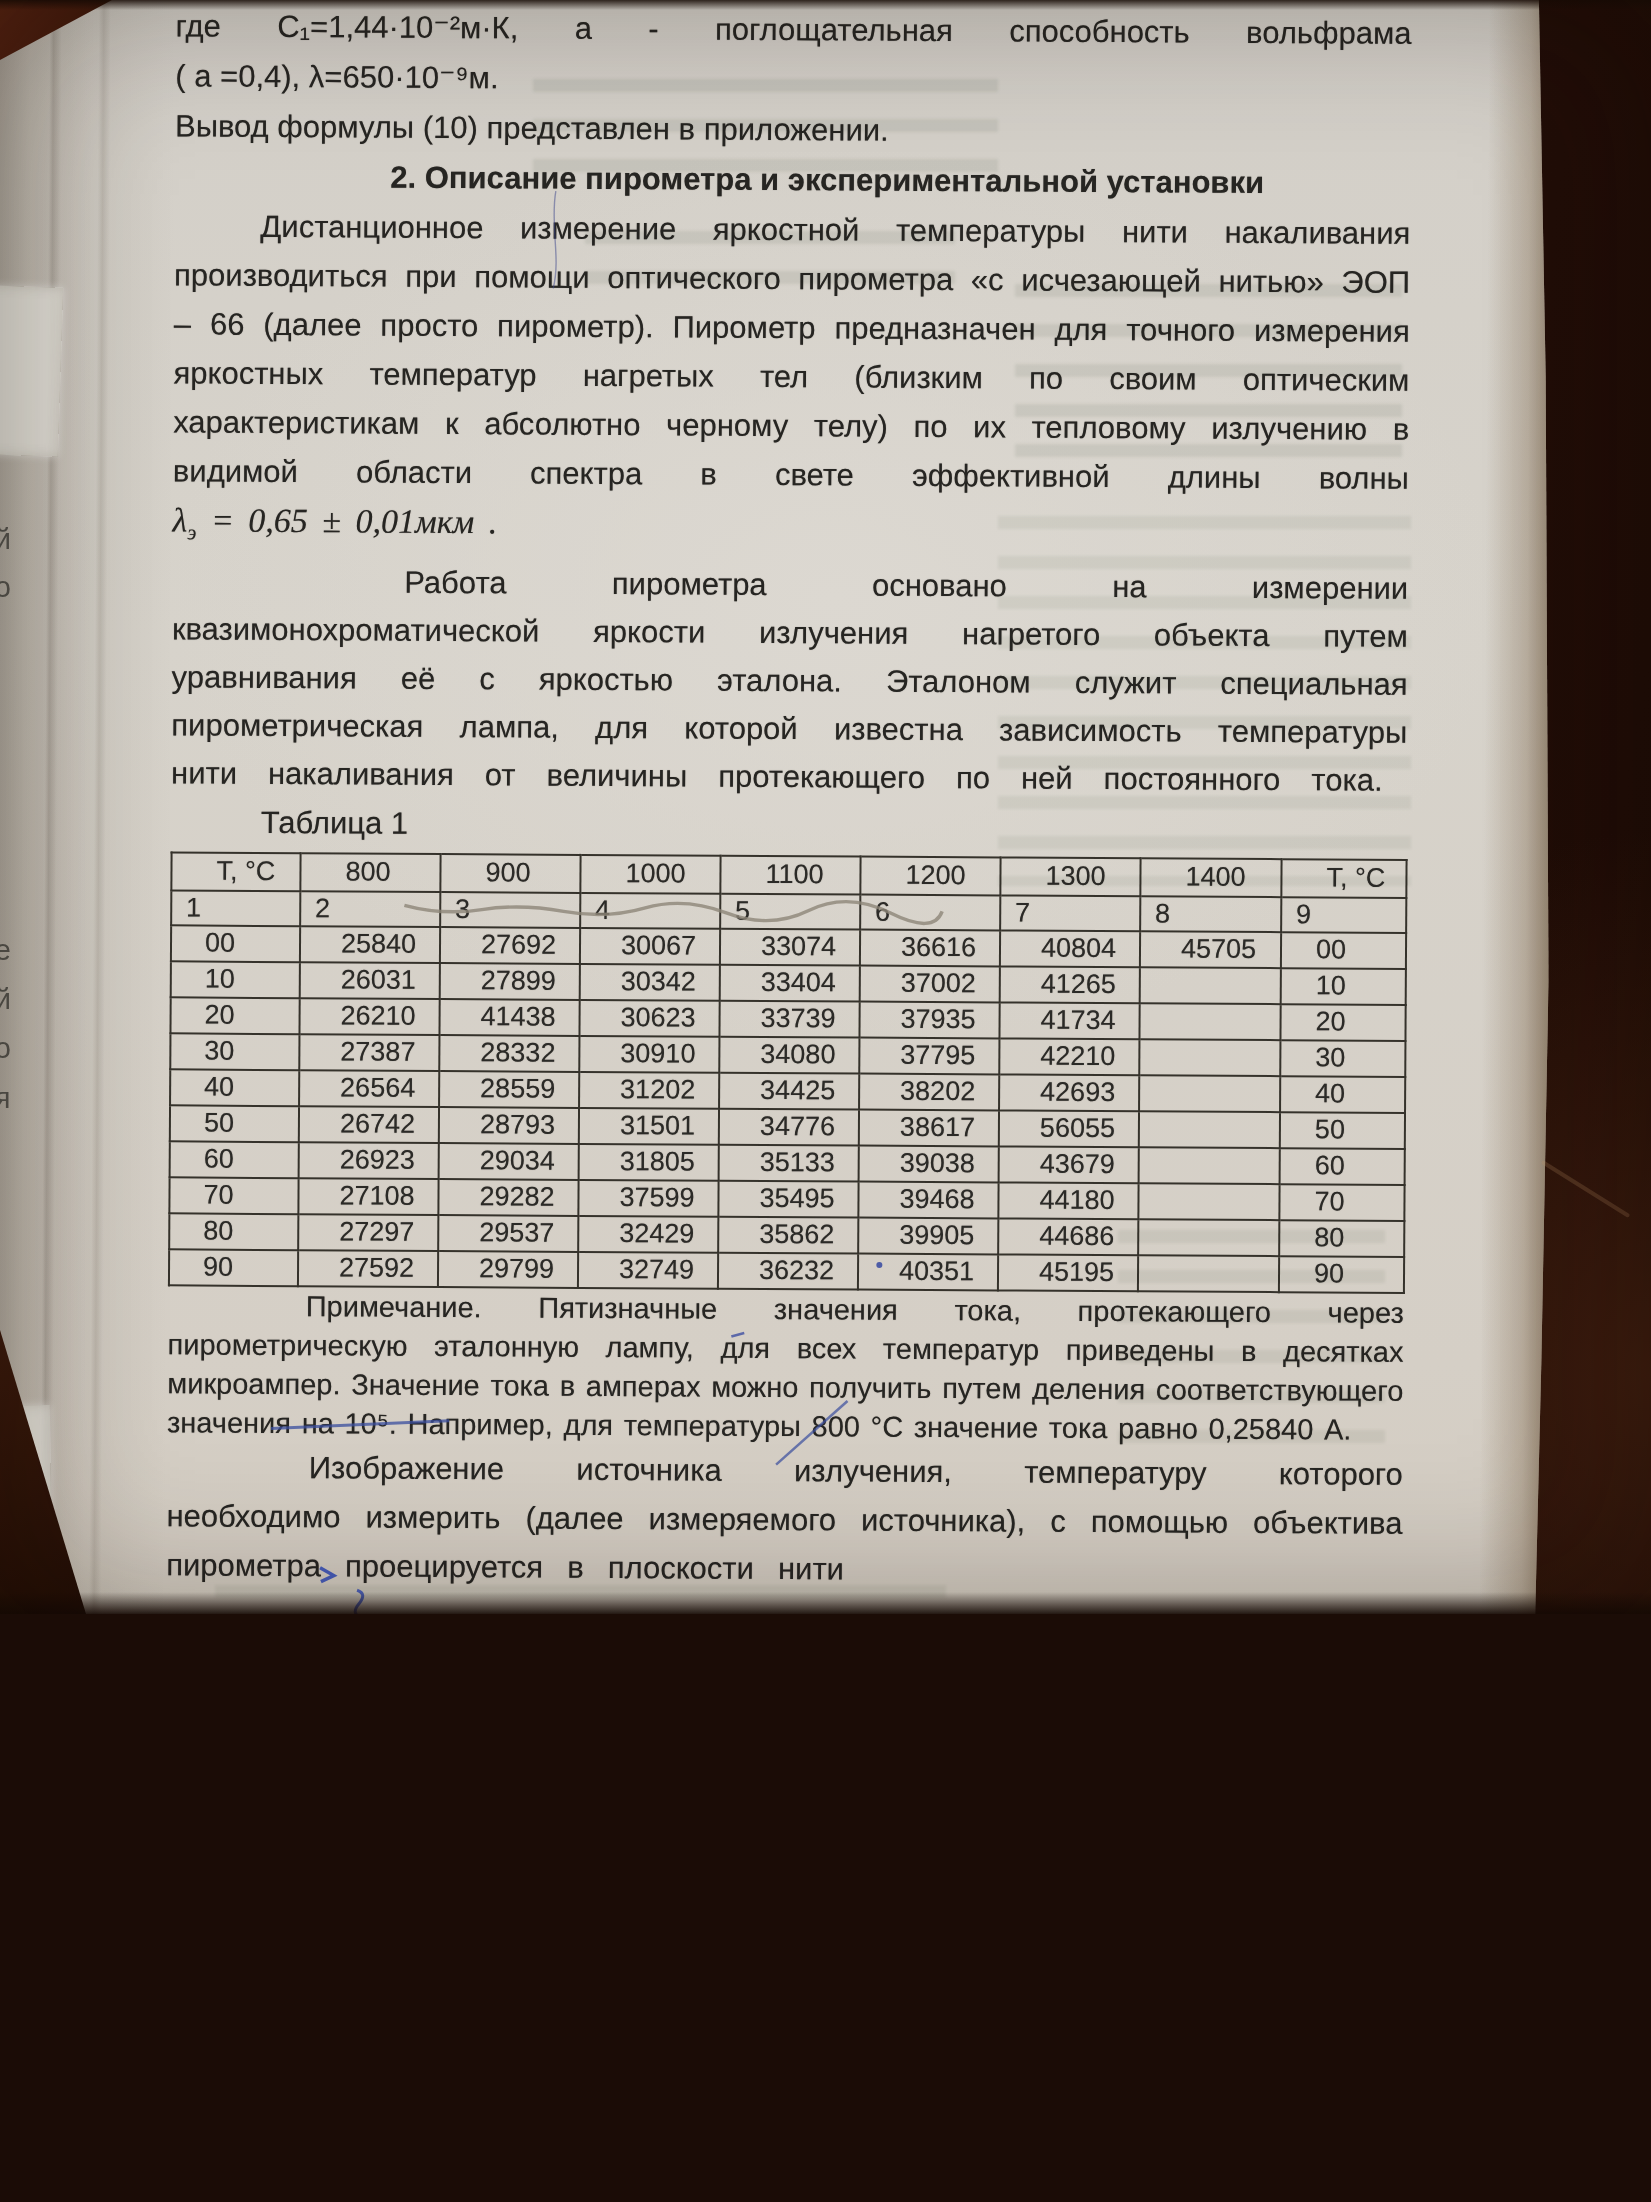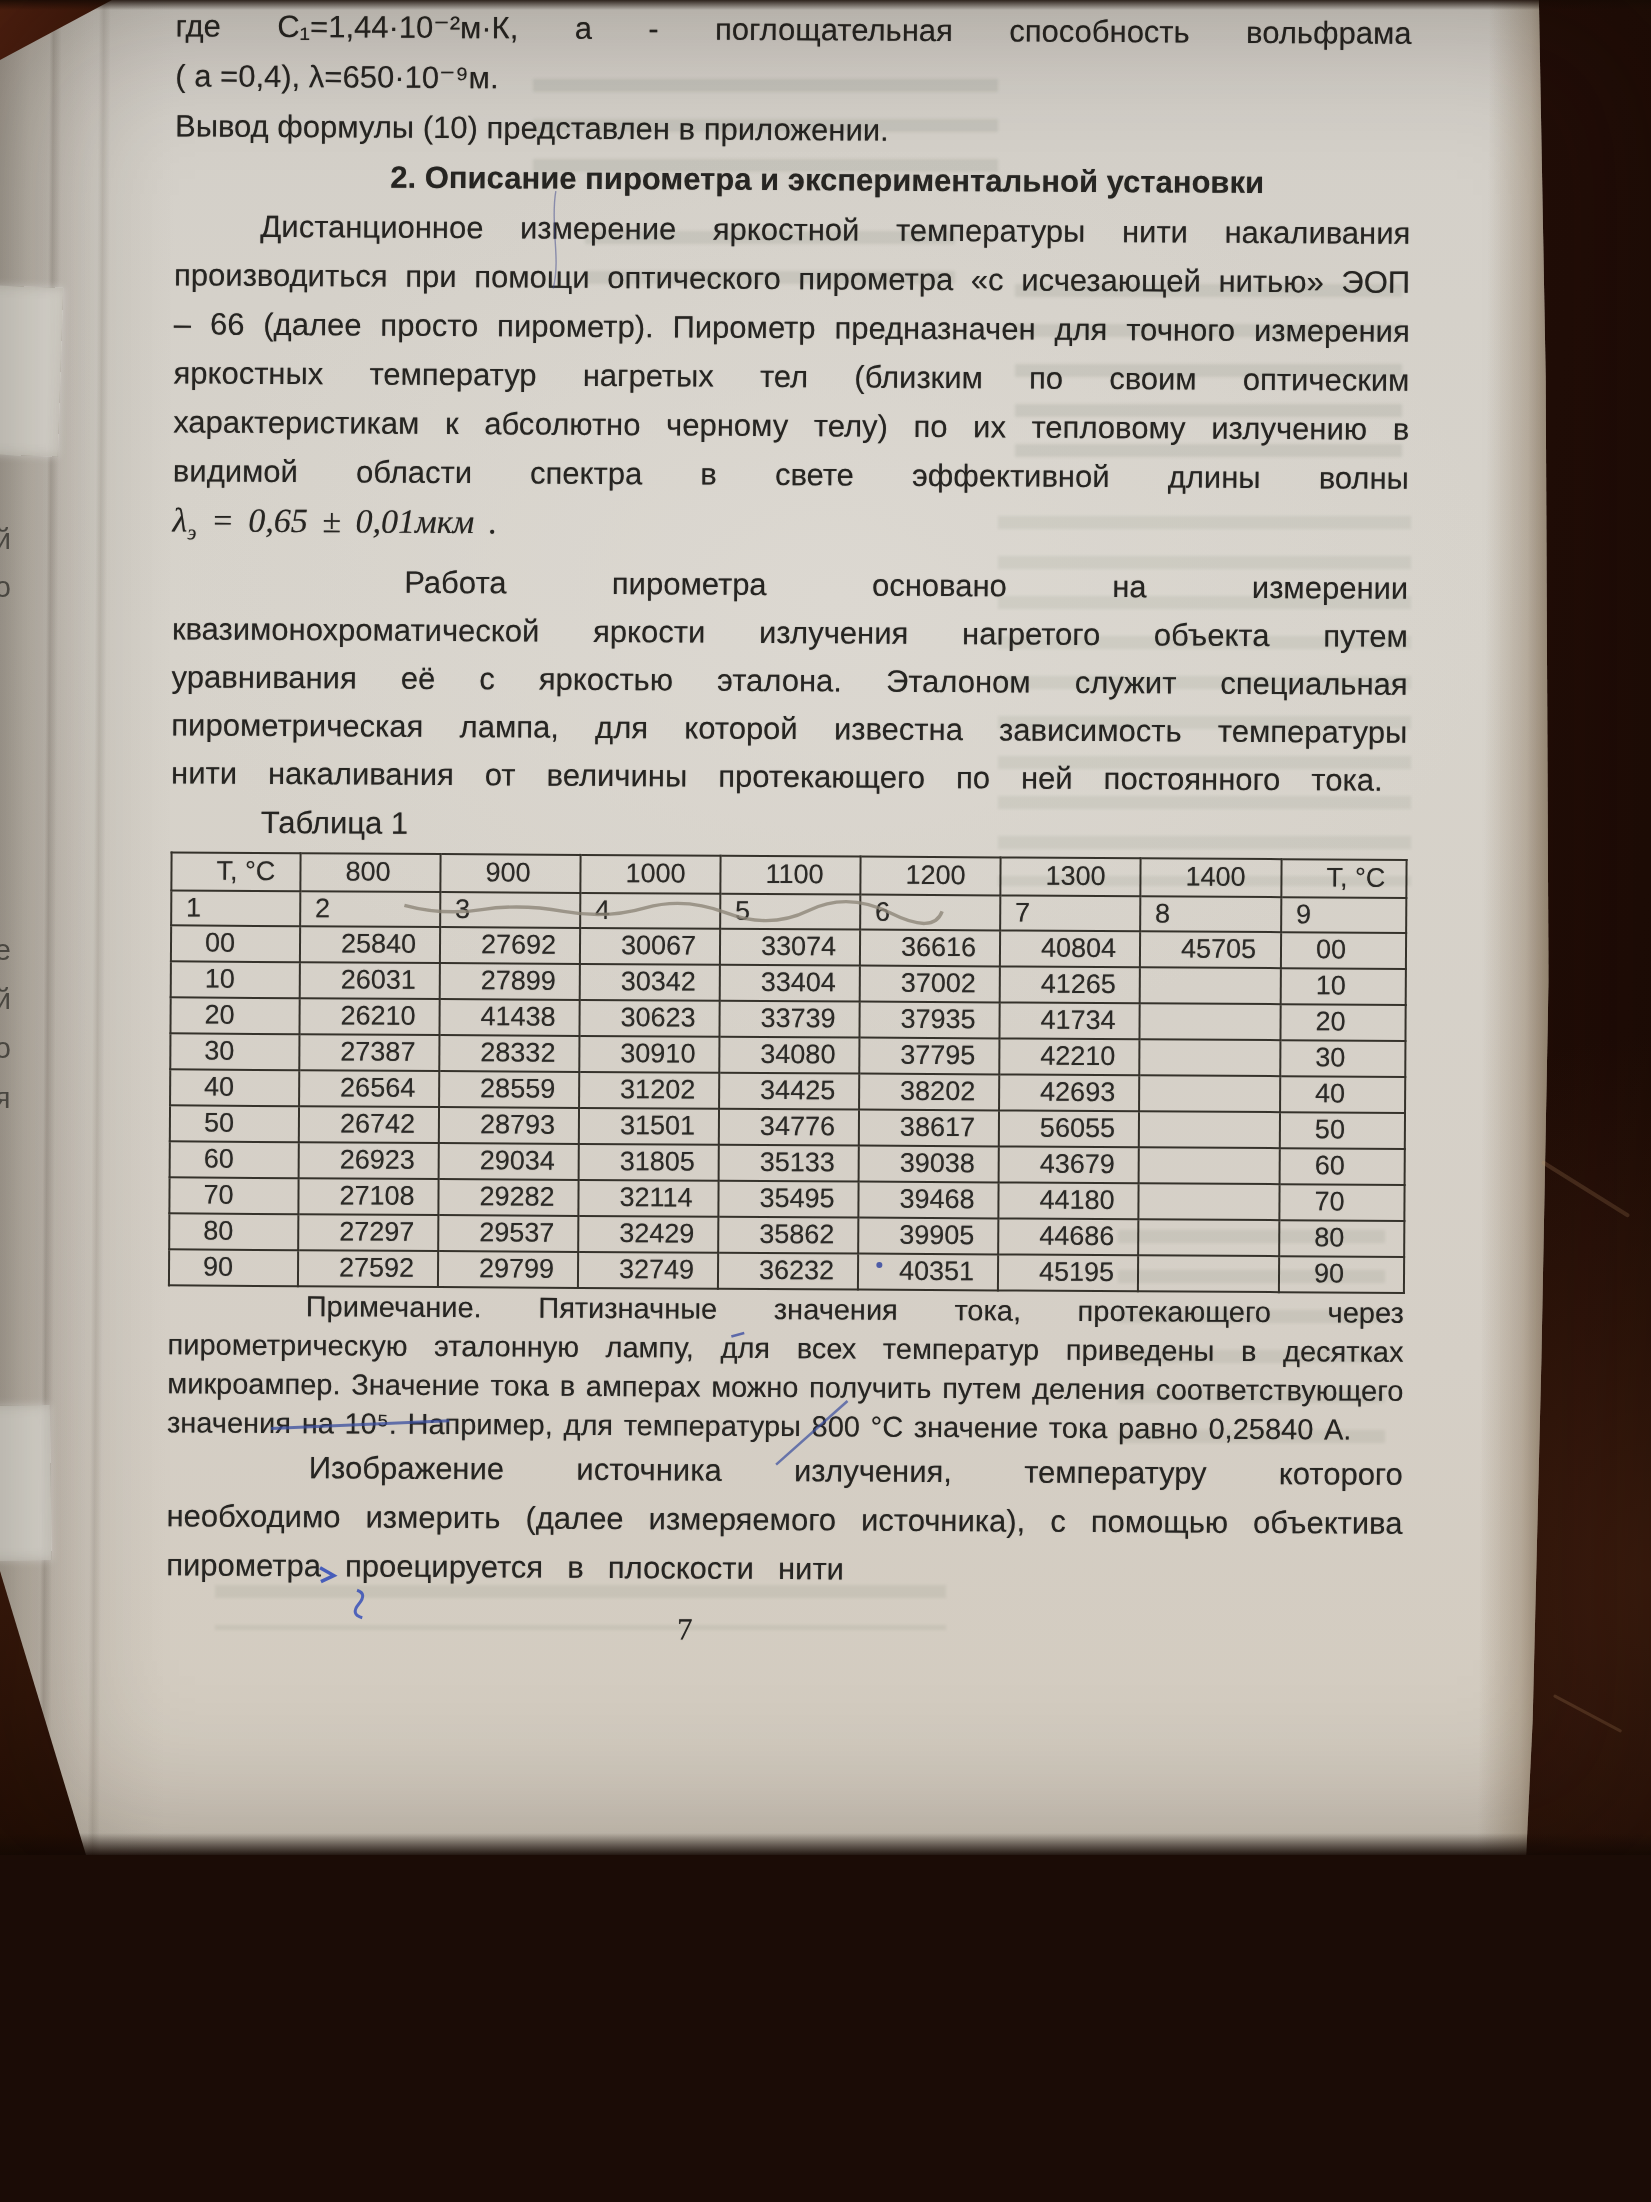--- a/index.html
+++ b/index.html
@@ -1,16 +1,16 @@
 <!DOCTYPE html>
 <html style="font-size:13.8px"><head>
 <meta charset="utf-8">
 <style>
   html,body{margin:0;padding:0;background:#1b0c06;}
-  .photo{position:relative;width:1652px;height:1855px;overflow:hidden;
+  .photo{position:relative;width:1652px;height:1614px;overflow:hidden;
     background:
       radial-gradient(774px 430px at 8% 2%, #5e2514 0%, rgba(0,0,0,0) 55%),
       radial-gradient(602px 774px at 100% 85%, #3c1c0e 0%, rgba(0,0,0,0) 70%),
       linear-gradient(100deg,#45200f 0%,#331508 28%,#27100a 55%,#1d0b05 100%);
     font-family:"Liberation Sans","DejaVu Sans",sans-serif;}
   
   .page{position:absolute;left:-52px;top:-34px;width:1618px;height:2237px;z-index:1;
     transform:rotate(.35deg);transform-origin:top left;
     clip-path:polygon(0% 0%,98.3% 0%,98.9% 18%,99.3% 45%,99.0% 62%,98.6% 78%,97.9% 90%,96.9% 100%,0% 100%);
     background:
@@ -211,21 +211,21 @@
               <td>35133</td>
               <td>39038</td>
               <td>43679</td>
               <td></td>
               <td class="tlast">60</td>
             </tr>
             <tr>
               <td class="tfirst">70</td>
               <td>27108</td>
               <td>29282</td>
-              <td>32114</td>
+              <td>37599</td>
               <td>35495</td>
               <td>39468</td>
               <td>44180</td>
               <td></td>
               <td class="tlast">70</td>
             </tr>
             <tr>
               <td class="tfirst">80</td>
               <td>27297</td>
               <td>29537</td>

